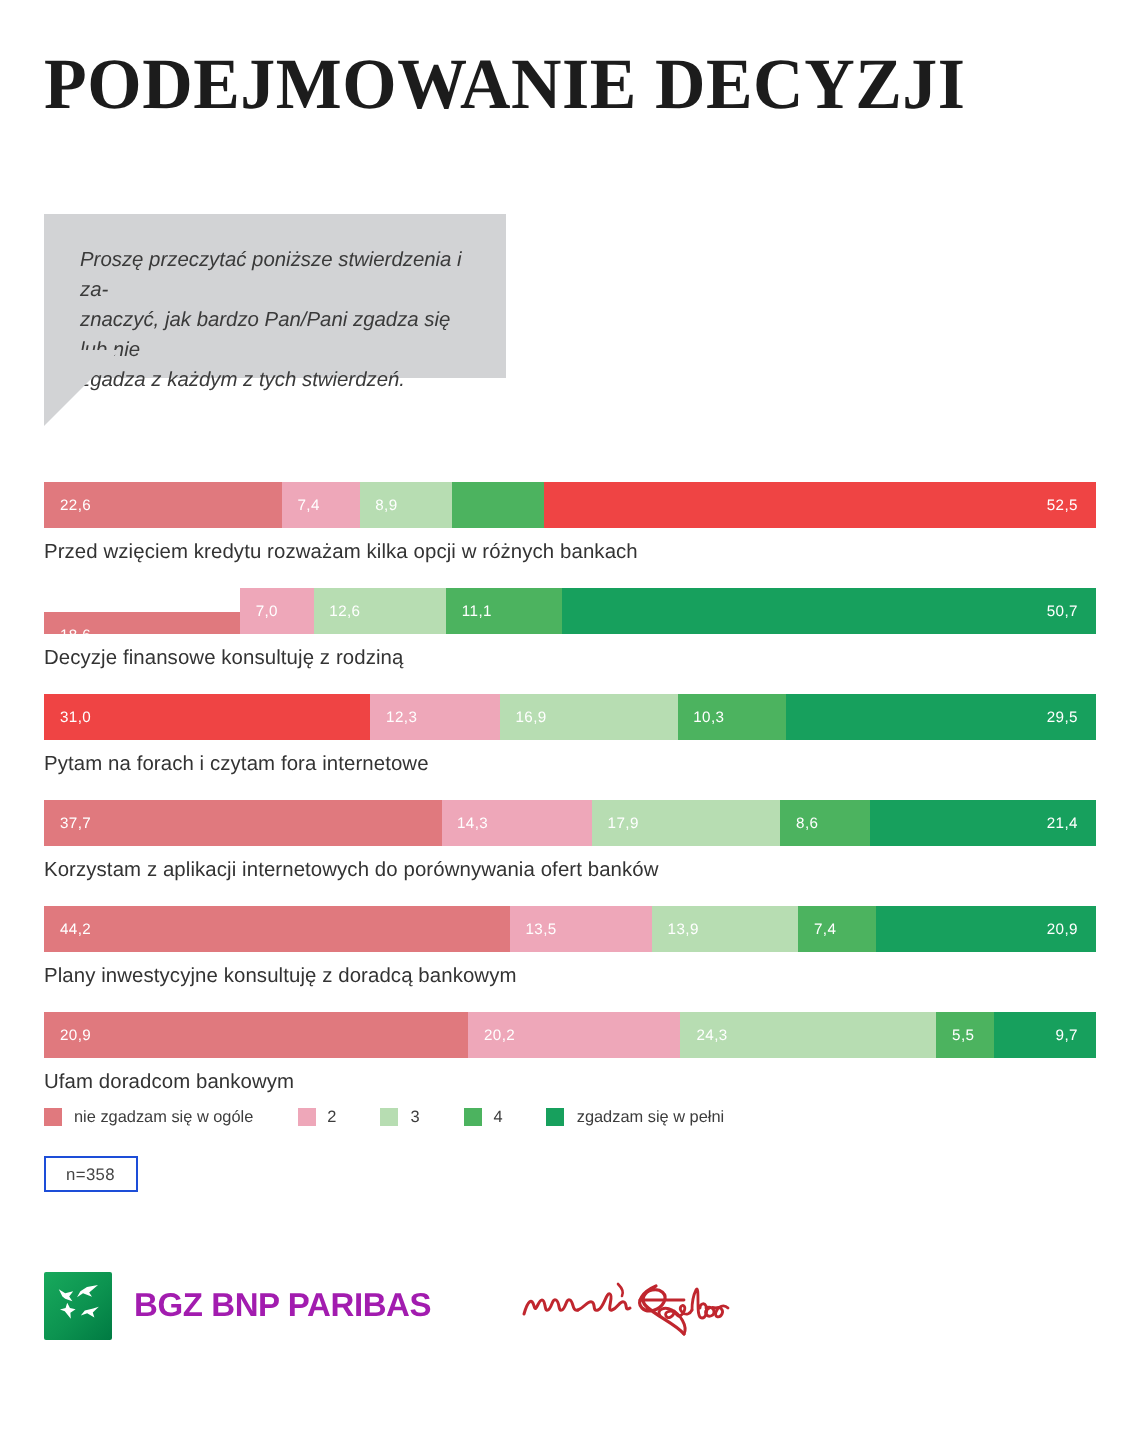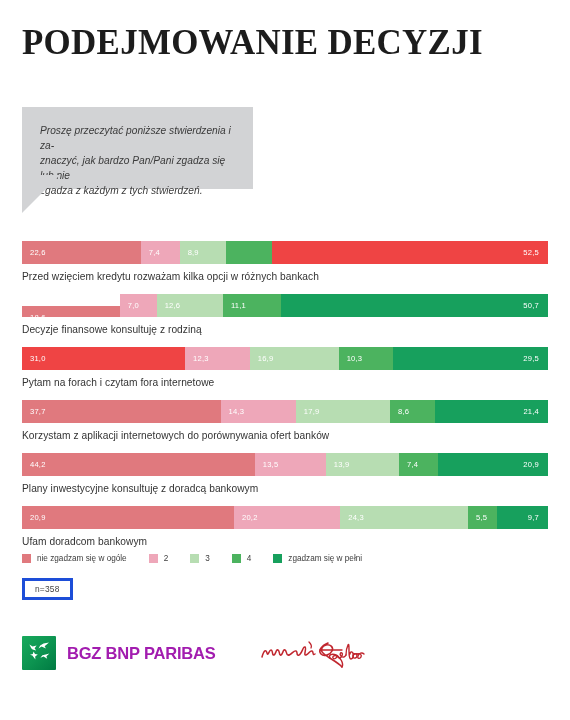--- a/index.html
+++ b/index.html
@@ -134,21 +134,21 @@
   .legend-label {
     font-size: 8.2px;
     color: #3c3c3c;
     white-space: nowrap;
   }
 
   .n-badge {
     position: absolute;
     left: 22px;
     top: 578px;
-    border: 3px solid #1d4ed8;
+    border: 1px solid #1d4ed8;
     background: #ffffff;
     padding: 3px 10px;
     font-size: 8.4px;
     color: #444444;
     letter-spacing: 0.2px;
   }
 
   
   .footer {
     position: absolute;

